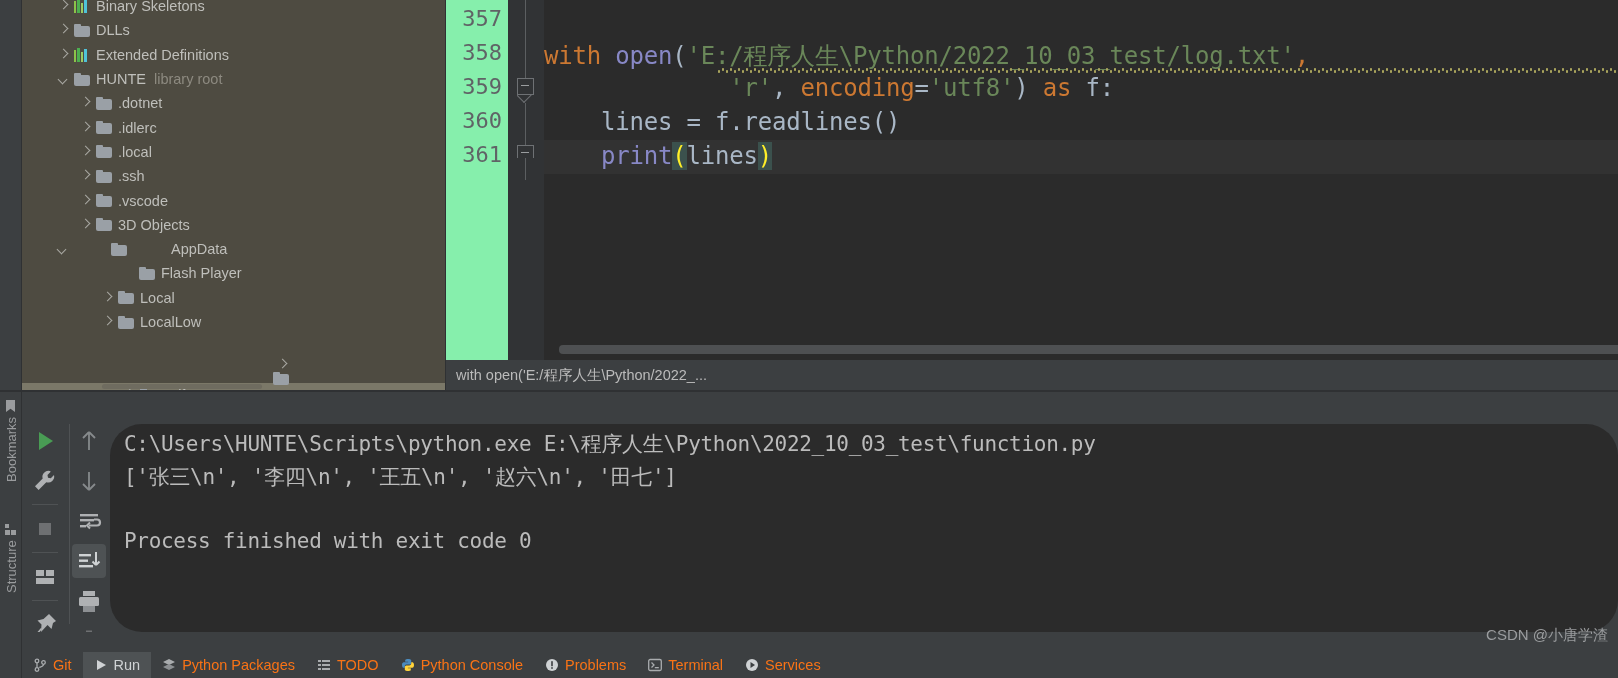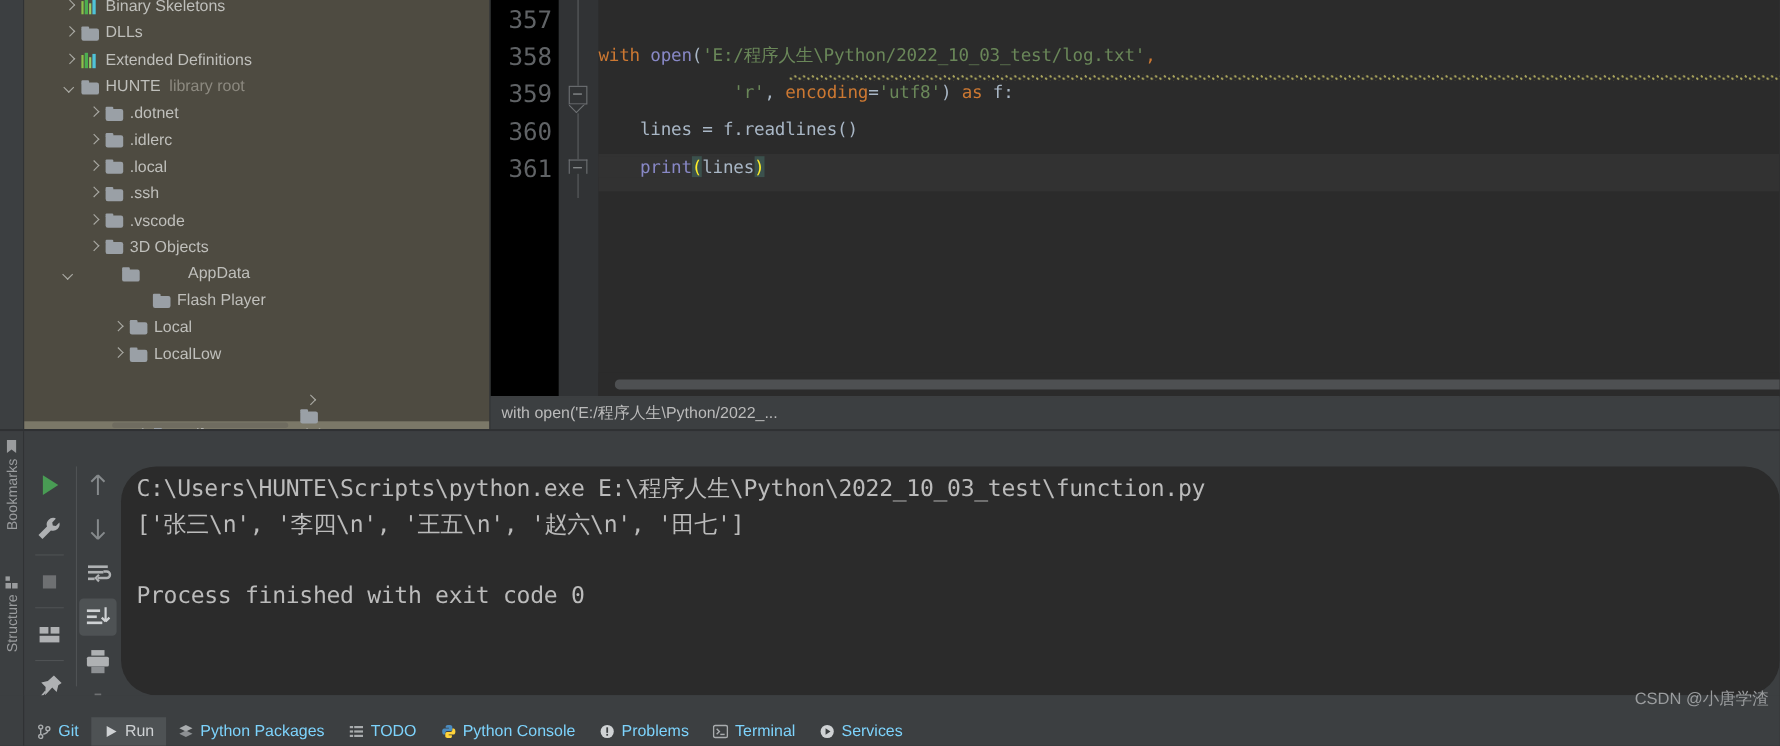--- a/index.html
+++ b/index.html
@@ -70,21 +70,21 @@
   
   .v-split { position: absolute; left: 445px; top: 0; width: 1px; height: 390px; background: #2f3133; }
 
   
   .editor {
     position: absolute; left: 446px; top: 0; width: 1172px; height: 360px;
     background: #2b2b2b; overflow: hidden;
   }
   .gutter {
     position: absolute; left: 0; top: 0; width: 62px; height: 360px;
-    background: #000000;
+    background: #86efac;
   }
   .lineno {
     position: absolute; right: 6px; width: 56px; text-align: right;
     color: #606366; font-family: "DejaVu Sans Mono", monospace; font-size: 22px;
   }
   .foldcol { position: absolute; left: 62px; top: 0; width: 36px; height: 360px; background: #313335; }
   .fold-line { position: absolute; left: 17px; width: 1.4px; background: #5c5f61; }
   .fold-box {
     position: absolute; left: 9px; width: 17px; height: 17px;
     border: 1.4px solid #6e7174; background: #313335;
@@ -95,21 +95,21 @@
     position: absolute; left: 9px; width: 17px; height: 8px; overflow: hidden;
   }
   .fold-tri::after {
     content:""; position:absolute; left:0.4px; top:-9px; width: 13px; height: 13px;
     border-right: 1.4px solid #6e7174; border-bottom: 1.4px solid #6e7174;
     background:#313335; transform: rotate(45deg);
   }
   .code-area { position: absolute; left: 98px; top: 0; right: 0; height: 360px; }
   .cline {
     position: absolute; left: 0; white-space: pre;
-    font-family: "DejaVu Sans Mono", monospace; font-size: 16px; letter-spacing: -0.2px;
+    font-family: "DejaVu Sans Mono", monospace; font-size: 24px; letter-spacing: -0.2px;
   }
   .cline.hl { background: #323232; }
   .caret-line { position: absolute; left: 98px; right: 0; height: 34px; background: #323232; }
   .kw { color: #cc7832; }
   .fn { color: #8888c6; }
   .str { color: #6a8759; }
   .plain { color: #a9b7c6; }
   .paren { color: #a9b7c6; }
   .hl-paren { background: #3b514d; color: #ffef28; }
   .squig {
@@ -188,21 +188,21 @@
   }
 
   
   .statusbar {
     position: absolute; left: 0; top: 632px; width: 1618px; height: 46px; background: #3c3f41;
   }
   .sb-left-stub { position: absolute; left: 0; top: 0; width: 22px; height: 46px; border-right: 1px solid #2f3133; }
   .sb-tabs { position: absolute; left: 22px; bottom: 0; height: 26px; display: flex; align-items: center; gap: 0px; }
   .sb-tab {
     display: flex; align-items: center; gap: 6px; height: 26px;
-    padding: 0 11px; color: #7dd3fc; font-size: 14.5px; white-space: nowrap;
+    padding: 0 11px; color: #f97316; font-size: 14.5px; white-space: nowrap;
   }
   .sb-tab.active { background: #4e5254; color: #cfd2d4; }
   .sb-ico { width: 14px; height: 14px; flex: 0 0 14px; position: relative; }
 
   .watermark {
     position: absolute; right: 10px; top: 626px; color: #9a9c9e; font-size: 15px;
     font-family: "Liberation Sans", sans-serif;
   }
 </style>
 </head>

